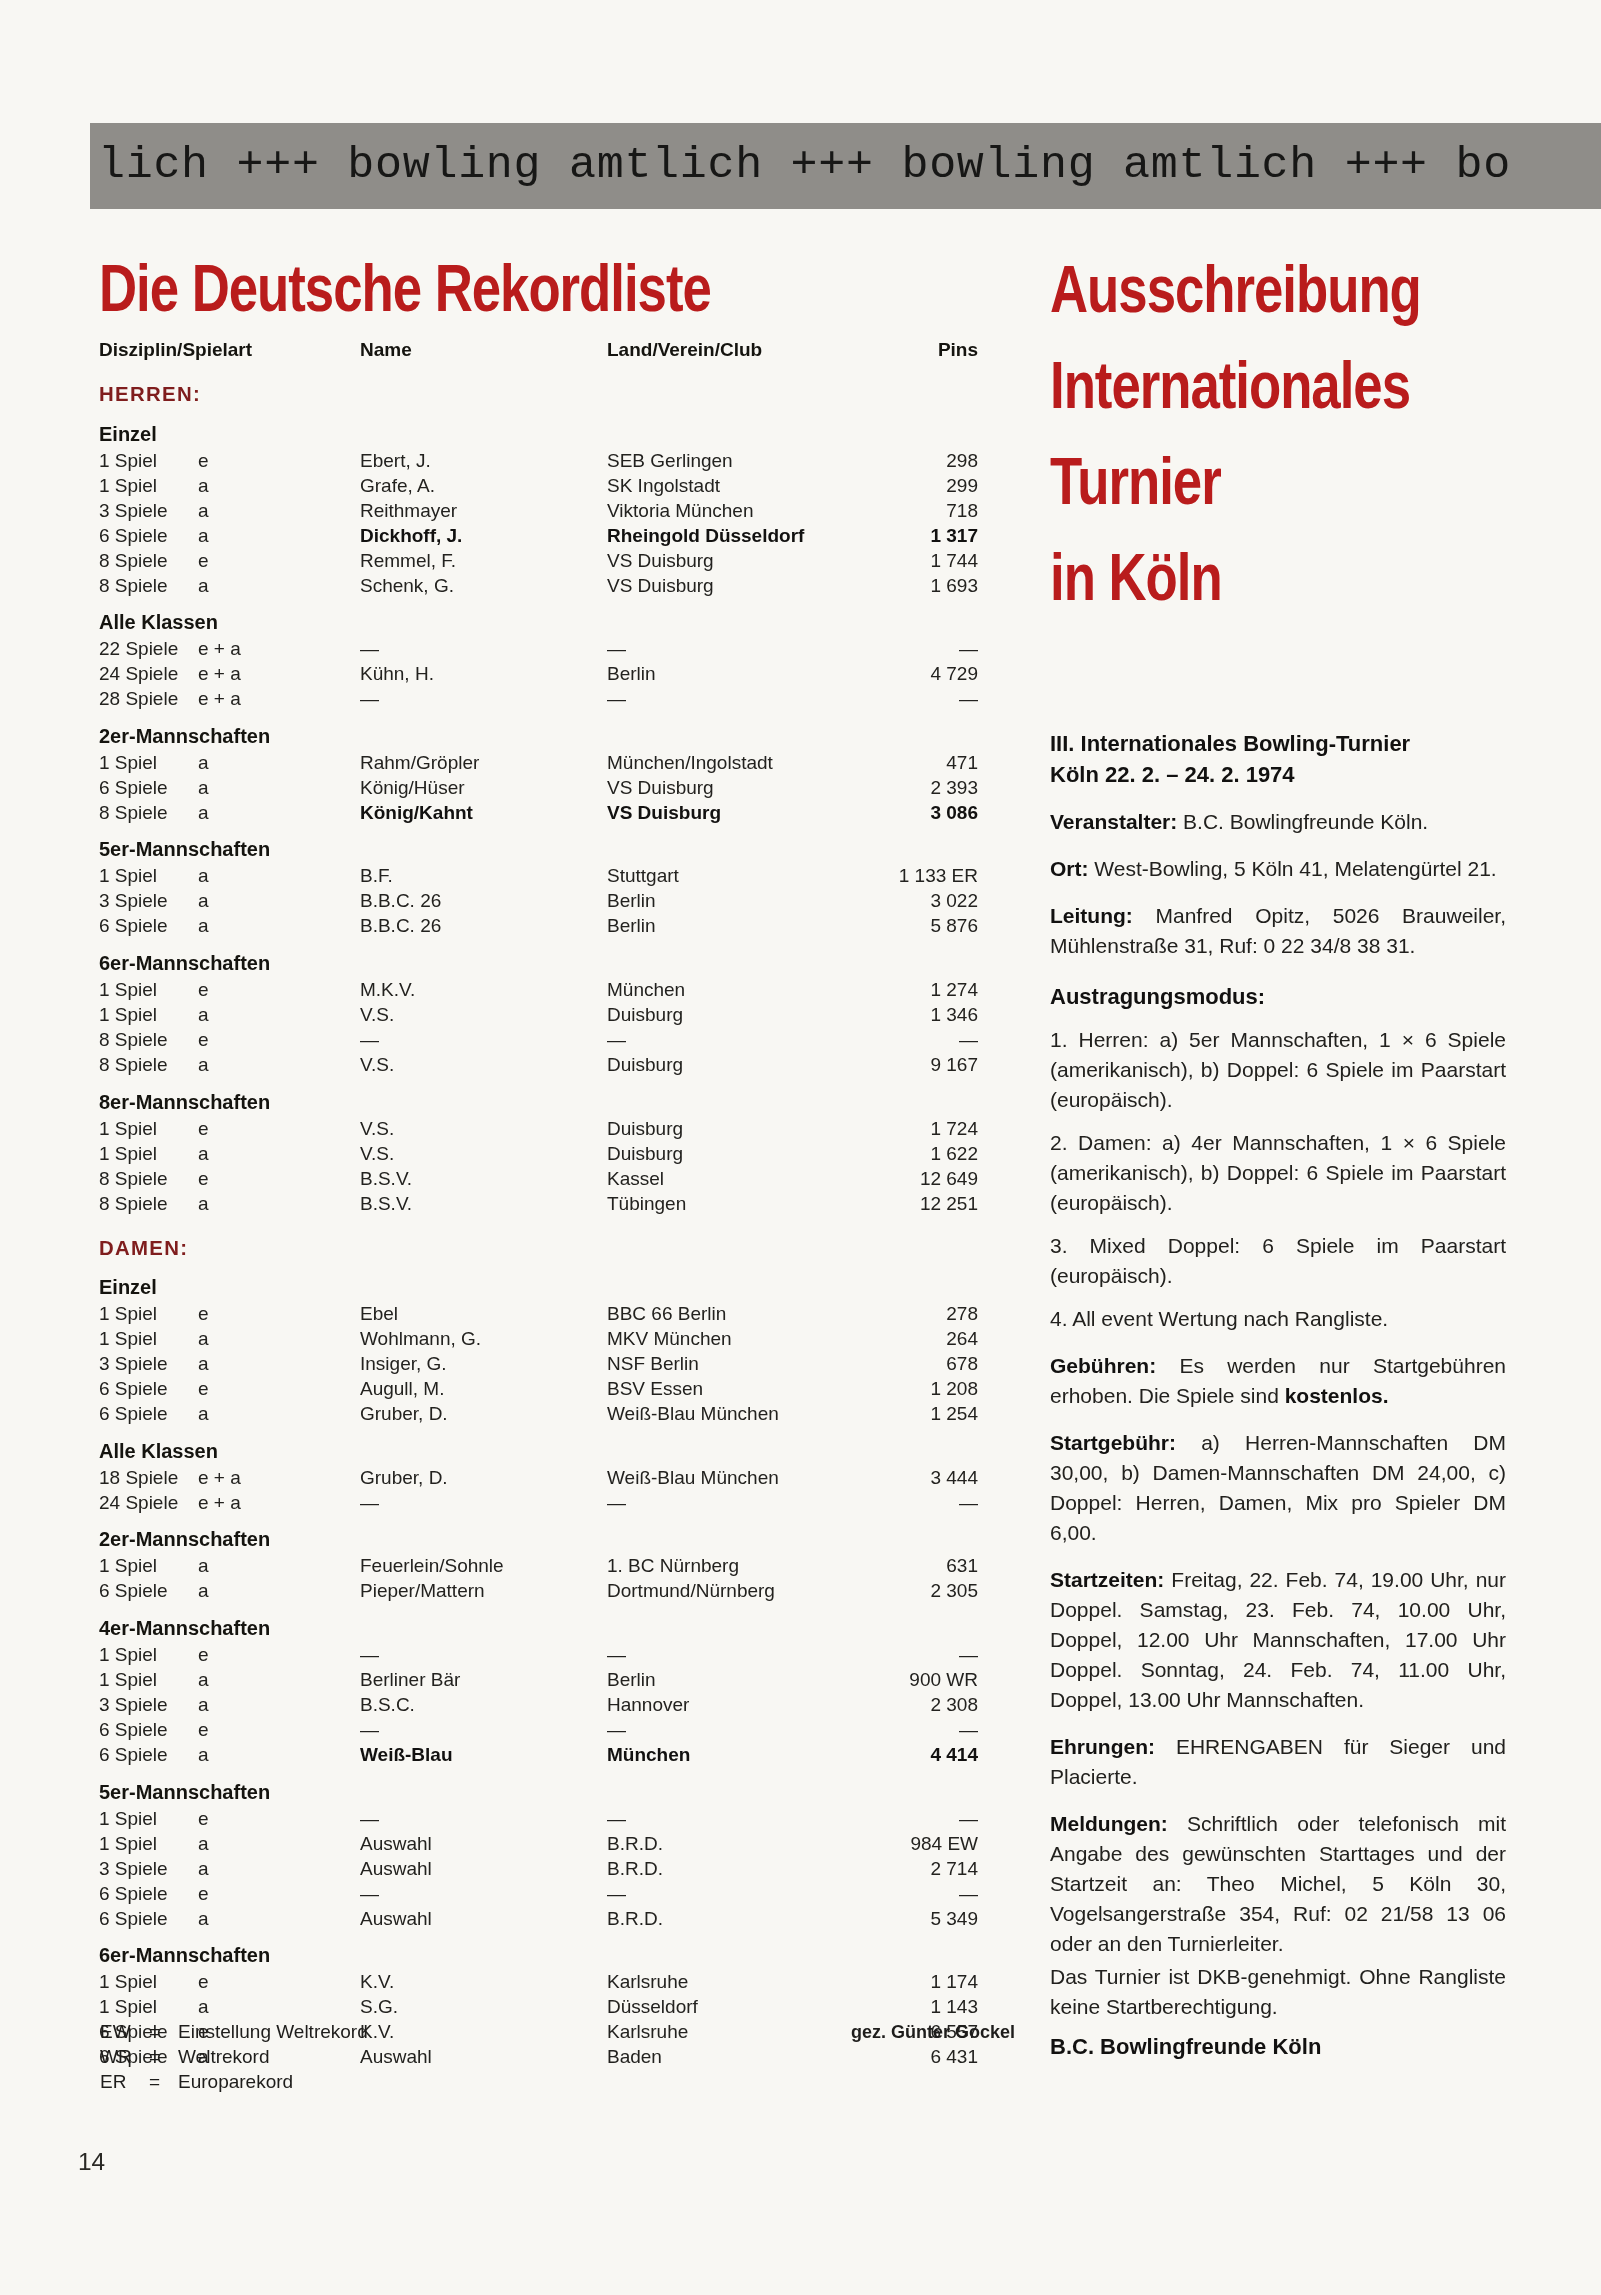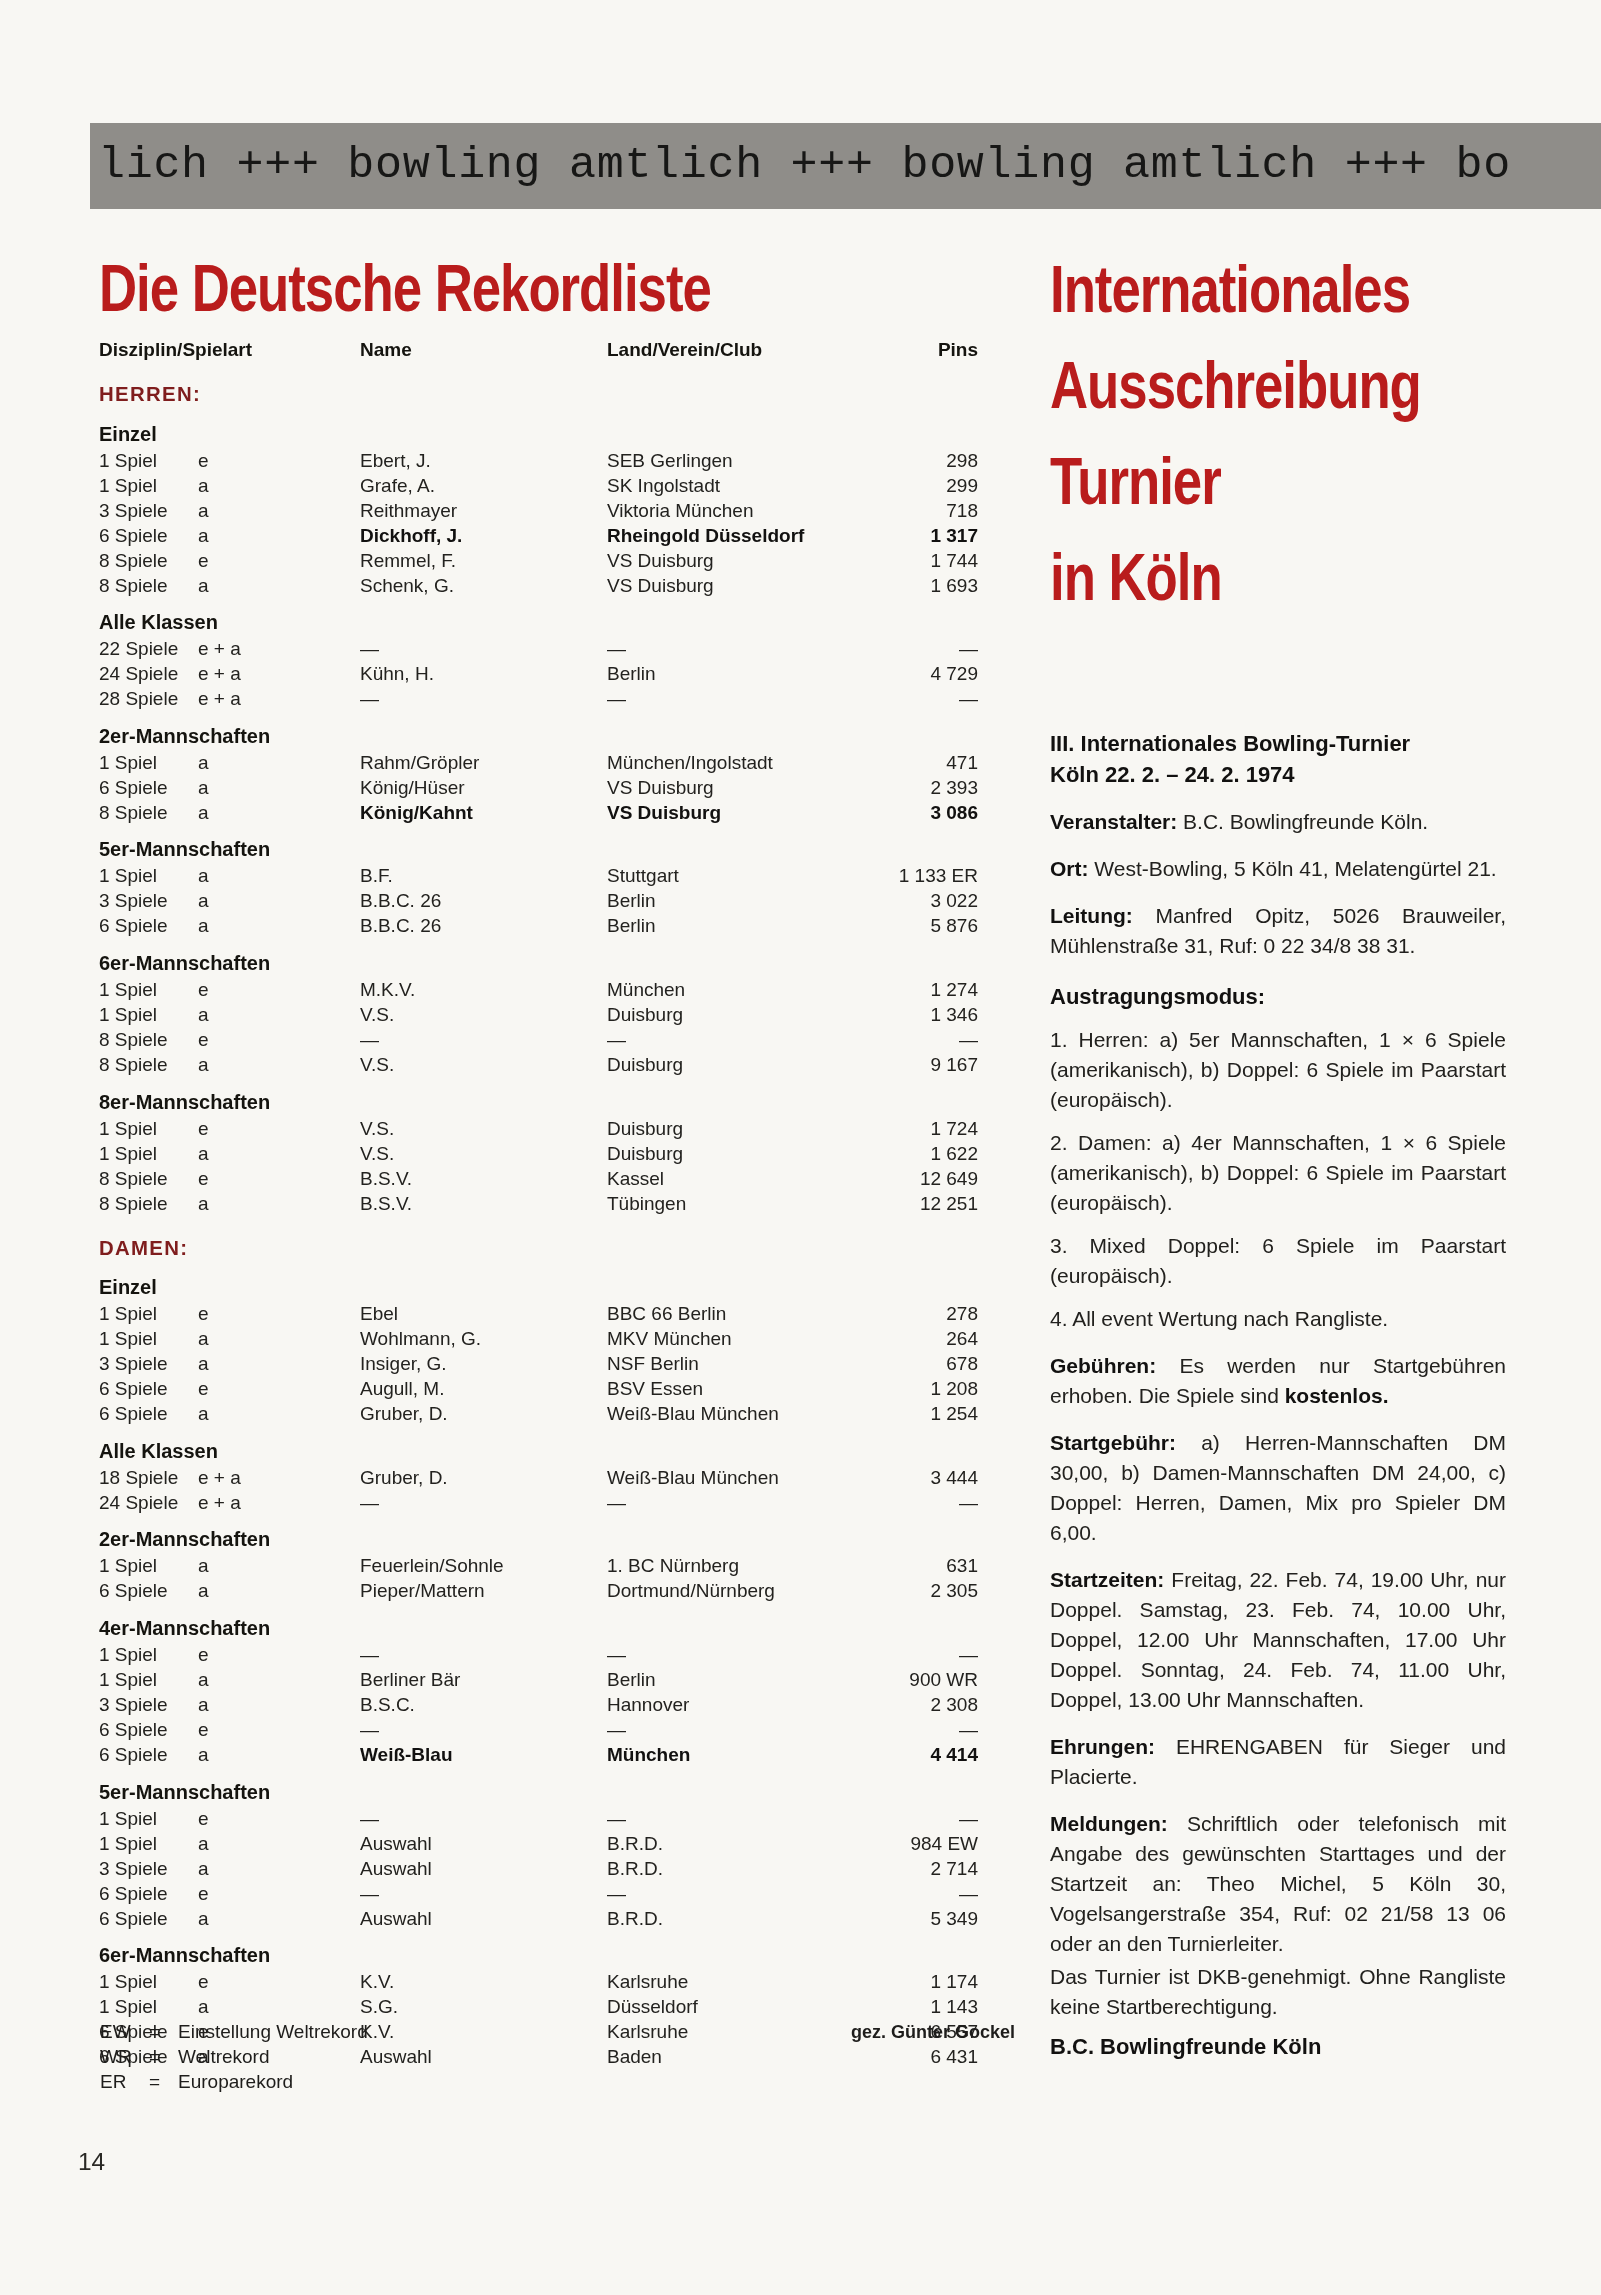--- a/index.html
+++ b/index.html
@@ -450,24 +450,24 @@
       <div class="legend-line"><span class="legend-abbr">EW</span><span class="legend-eq">=</span><span class="legend-text">Einstellung Weltrekord</span></div>
       <div class="legend-line"><span class="legend-abbr">WR</span><span class="legend-eq">=</span><span class="legend-text">Weltrekord</span></div>
       <div class="legend-line"><span class="legend-abbr">ER</span><span class="legend-eq">=</span><span class="legend-text">Europarekord</span></div>
     </div>
   <div id="sig-gockel">gez. Günter Gockel</div>
   <div id="page-number">14</div>
 
   <div id="right-col">
     <div id="ann-title">
         <div class="ann-title-line">
+          <h1 class="headline"><span>Ausschreibung</span></h1>
+        </div>
+        <div class="ann-title-line">
           <h1 class="headline"><span>Internationales</span></h1>
-        </div>
-        <div class="ann-title-line">
-          <h1 class="headline"><span>Ausschreibung</span></h1>
         </div>
         <div class="ann-title-line">
           <h1 class="headline"><span>Turnier</span></h1>
         </div>
         <div class="ann-title-line">
           <h1 class="headline"><span>in Köln</span></h1>
         </div>
       </div>
     <div class="ann-body">
       <div class="ann-heading">

